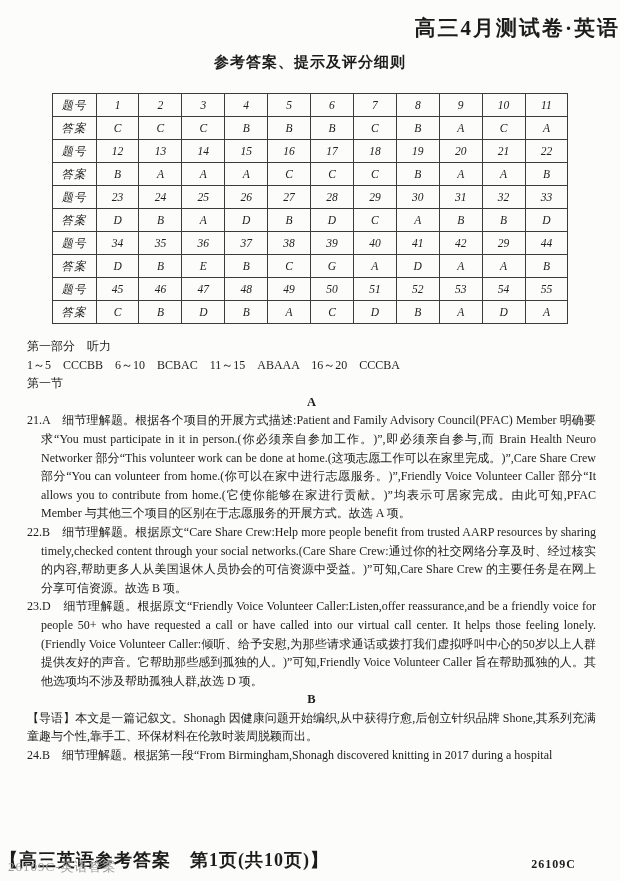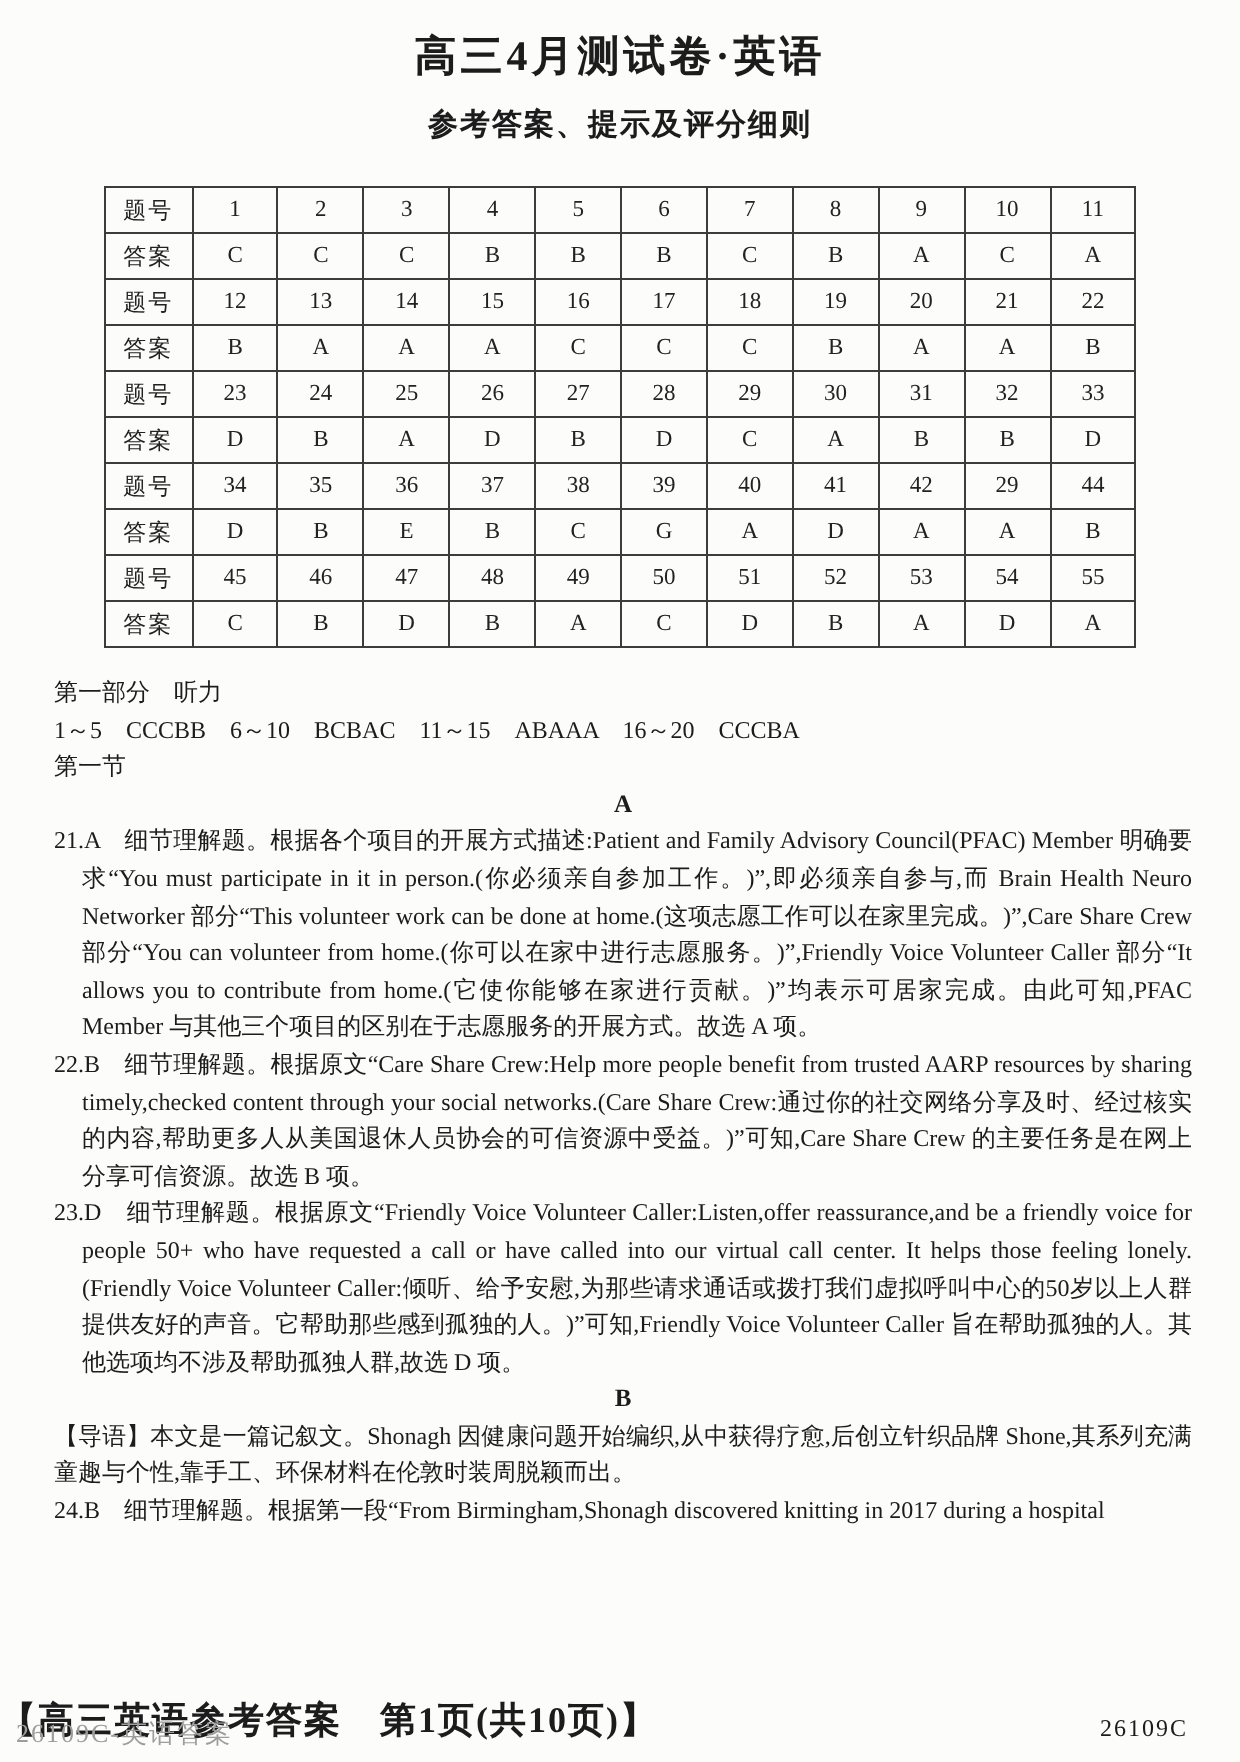--- a/index.html
+++ b/index.html
@@ -1,37 +1,37 @@
 <!DOCTYPE html>
 <html><head>
 <meta charset="utf-8">
 <style>
   html,body{margin:0;padding:0;background:#d8d8d8;}
   .page{
     width:620px;height:881px;position:relative;margin:0 auto;
     background:#fcfcfb;color:#1c1c1c;overflow:hidden;
     font-family:"Liberation Serif","DejaVu Serif",serif;
   }
-  .title{font-size:21px;font-weight:700;text-align:center;margin:14px 0 0;letter-spacing:2px;}
+  .title{font-size:21px;font-weight:700;text-align:right;margin:14px 0 0;letter-spacing:2px;}
   .subtitle{font-size:15px;font-weight:700;text-align:center;margin:11px 0 0;letter-spacing:1px;font-family:Liberation Mono, monospace;}
-  table.answers{margin:21px auto 0;border-collapse:collapse;table-layout:fixed;width:516px;}
+  table.answers{margin:21px auto 0;border-collapse:collapse;table-layout:fixed;width:516px;font-style:italic;}
   table.answers td{
     border:1px solid #3c3c3c;height:22px;text-align:center;vertical-align:middle;
     font-size:11.5px;padding:0;color:#222;
   }
   table.answers td.lbl{font-size:11.5px;letter-spacing:1px;}
   .content{margin:13px 24px 0 27px;font-size:12px;line-height:18.6px;text-align:justify;}
   .content p{margin:0;}
   .item{padding-left:14px;text-indent:-14px;}
   .passage-label{text-align:center;font-weight:700;font-size:12.5px;}
   .footer-center{
     position:absolute;bottom:9px;left:0;right:0;
     font-weight:700;font-size:18px;letter-spacing:1px;
   }
-  .footer-code{position:absolute;right:26px;bottom:9px;font-size:12px;font-weight:400;letter-spacing:1px;}
+  .footer-code{position:absolute;right:44px;bottom:9px;font-size:12px;font-weight:700;letter-spacing:1px;}
   .watermark{position:absolute;left:8px;bottom:5px;color:#9d9d9d;font-size:13px;letter-spacing:1px;margin-top:48px;}
 </style>
 </head>
 <body>
 
 <div class="page">
 
   <h1 class="title">高三4月测试卷·英语</h1>
   <h2 class="subtitle">参考答案、提示及评分细则</h2>
 

